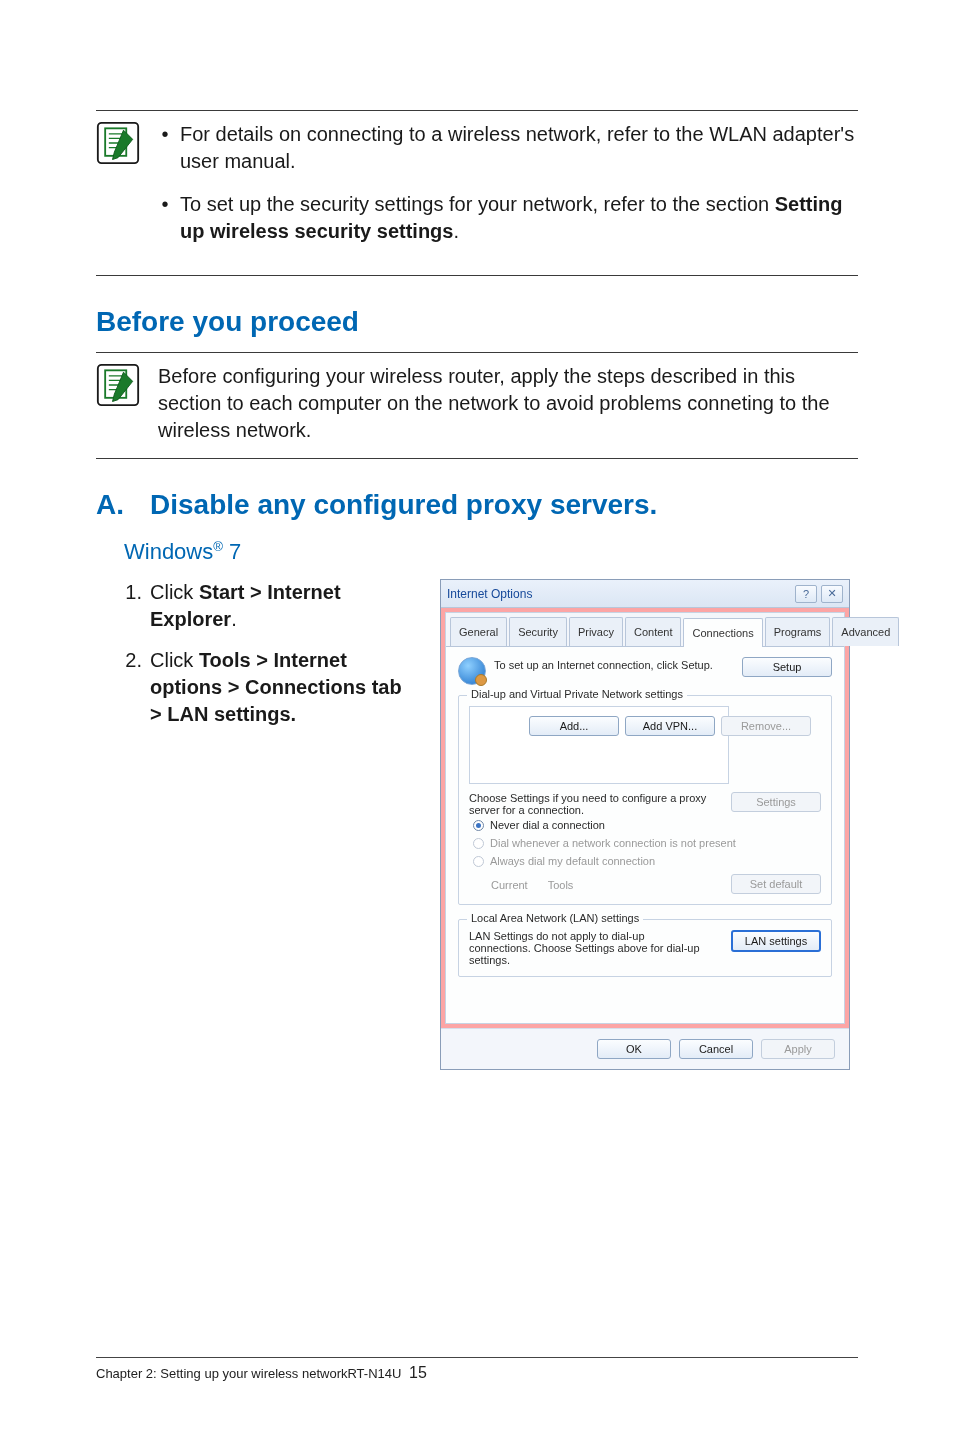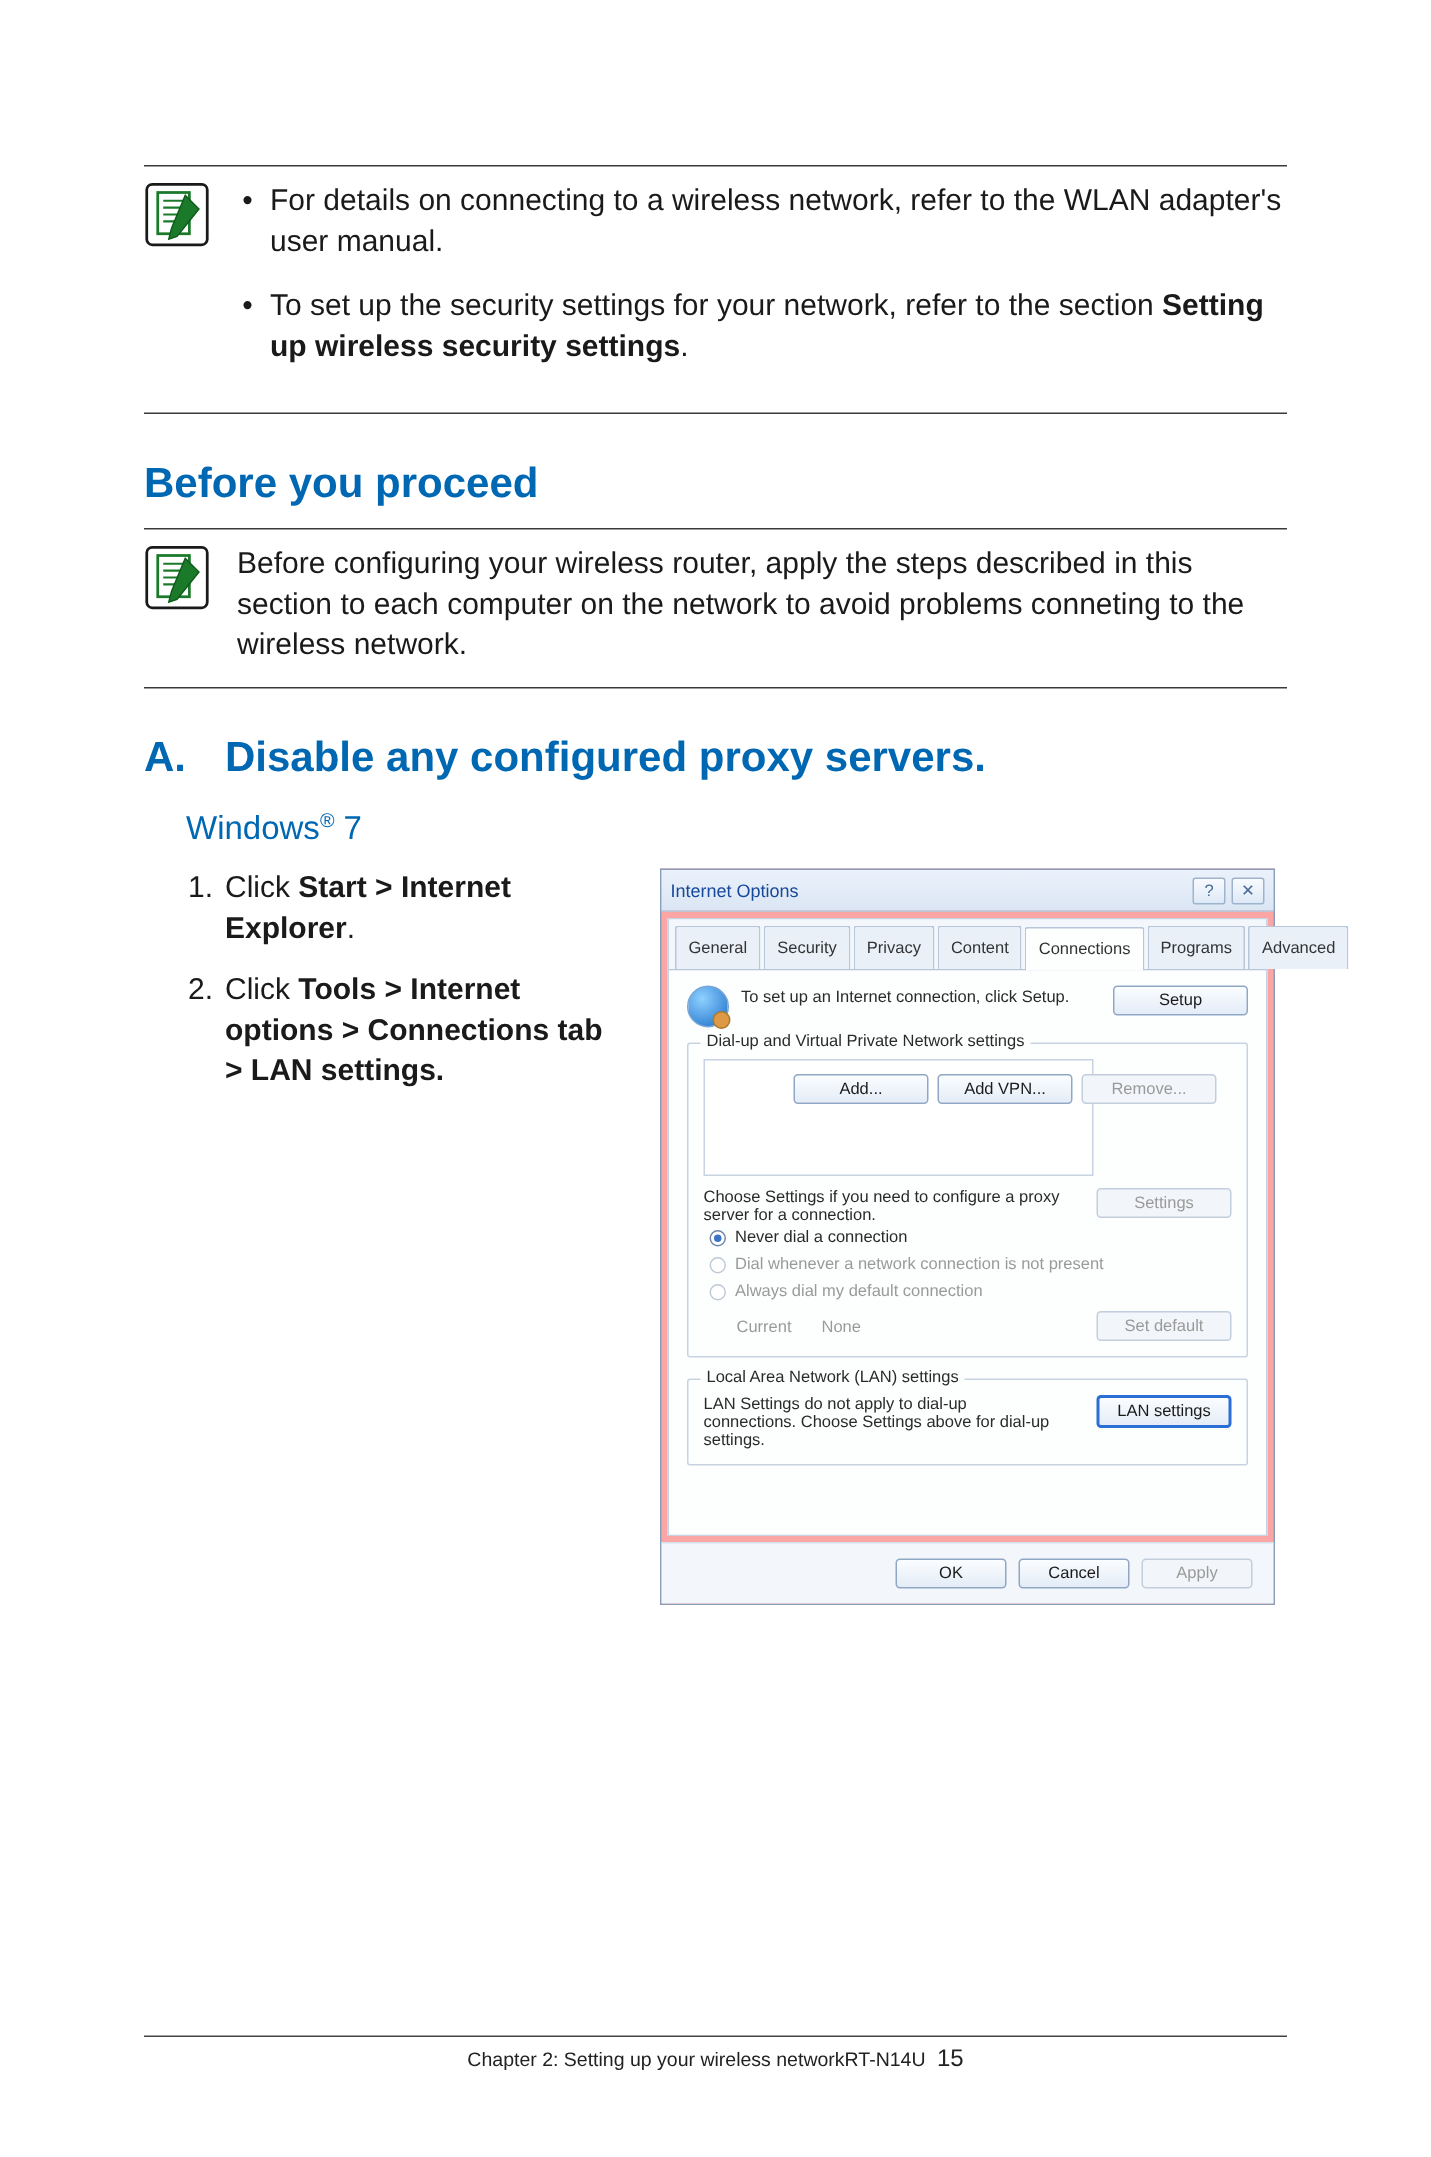--- a/index.html
+++ b/index.html
@@ -54,21 +54,21 @@
   .radio.dis { border-color: #c0c9d6; }
   .radio-row.disabled { color: #9a9a9a; }
   .curr-row { display: flex; gap: 20px; padding: 2px 0 0 22px; color: #9a9a9a; }
   .lan-row { display: flex; align-items: flex-start; gap: 25px; }
   .lan-row .dsc { flex: 1; }
   .dlg-footer { display: flex; justify-content: flex-end; gap: 8px; padding: 10px 14px; background: #f3f6fb; border-top: 1px solid #d6dfec; }
   .dlg-footer .wbtn2 { min-width: 74px; }
 
   .page-footer { position: absolute; left: 96px; right: 96px; bottom: 56px; }
   .page-footer hr { border: none; border-top: 1px solid #444; margin-bottom: 6px; }
-  .page-footer .row { display: flex; justify-content: center; align-items: baseline; font-size: 13px; color: #222; }
+  .page-footer .row { display: flex; justify-content: flex-start; align-items: baseline; font-size: 13px; color: #222; }
   .page-footer .pg { font-size: 16px; margin-left: 4px; }
 </style>
 </head>
 <body>
 
 <div class="page">
 
   <hr class="rule">
   <div class="note-block">
     <svg class="note-icon" viewBox="0 0 48 48">
@@ -182,21 +182,21 @@
                 <span>Dial whenever a network connection is not present</span>
               </div>
               <div class="radio-row disabled">
                 <span class="radio dis"></span>
                 <span>Always dial my default connection</span>
               </div>
 
               <div style="display:flex; align-items:center; gap:8px; margin-top:4px;">
                 <div class="curr-row" style="flex:1;">
                   <span>Current</span>
-                  <span>None</span>
+                  <span>Tools</span>
                 </div>
                 <div class="wbtn2 disabled">Set default</div>
               </div>
             </div>
 
             <div class="groupbox" style="margin-top:14px;">
               <span class="legend">Local Area Network (LAN) settings</span>
               <div class="lan-row">
                 <div class="dsc">LAN Settings do not apply to dial-up connections. Choose Settings above for dial-up settings.</div>
                 <div class="wbtn2 hl">LAN settings</div>

